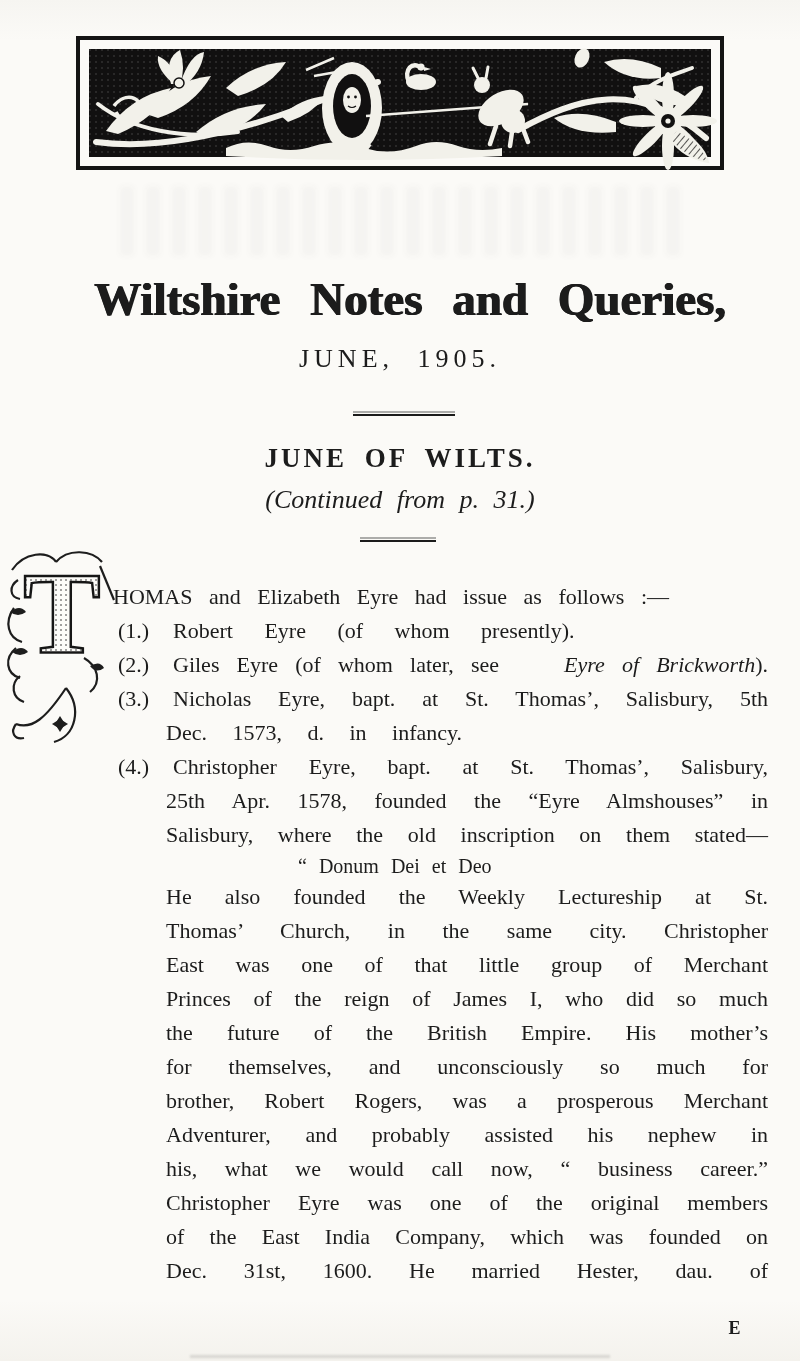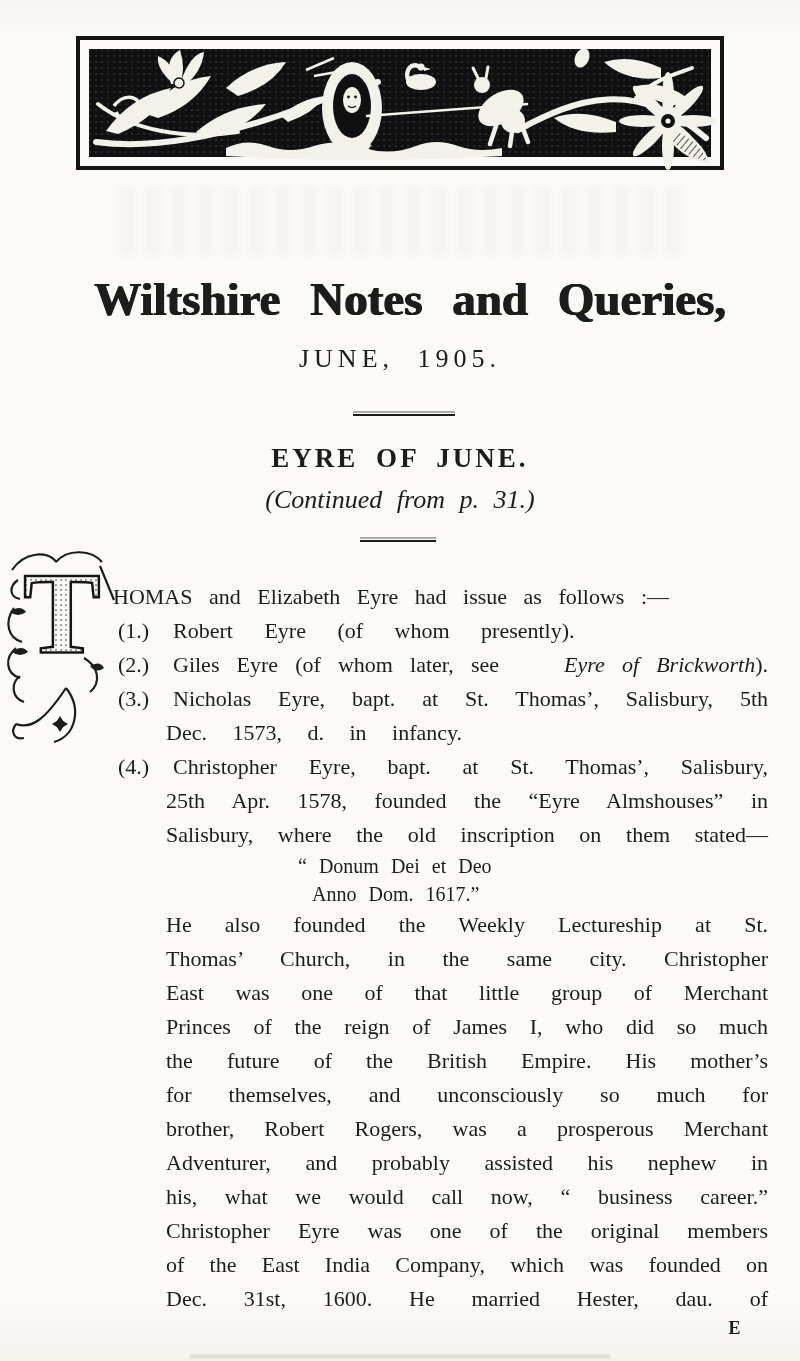--- a/index.html
+++ b/index.html
@@ -161,21 +161,21 @@
     </svg>
   </div>
 
   <div class="bleed"></div>
 
   <div class="masthead">Wiltshire Notes and Queries,</div>
   <div class="dateline">JUNE, 1905.</div>
 
   <div class="rule rule1"></div>
 
-  <div class="article-heading">EYRE OF JUNE.</div>
+  <div class="article-heading">JUNE OF WILTS.</div>
   <div class="continued">(Continued from p. 31.)</div>
 
   <div class="rule rule2"></div>
 
   <div class="drop-cap-wrap">
     <svg width="114" height="202" viewBox="0 0 114 202">
       <defs>
         <pattern id="tstip" patternUnits="userSpaceOnUse" width="5" height="5">
           <rect width="5" height="5" fill="#fdfcf9"></rect>
           <circle cx="2" cy="2" r="0.8" fill="#2b2b2b"></circle>
@@ -215,21 +215,20 @@
 
     <div class="line list jline"><span class="num">(3.)</span><span>Nicholas Eyre, bapt. at St. Thomas’, Salisbury, 5th</span></div>
     <div class="line cont ws-med">Dec. 1573, d. in infancy.</div>
 
     <div class="line list jline"><span class="num">(4.)</span><span>Christopher Eyre, bapt. at St. Thomas’, Salisbury,</span></div>
     <div class="line cont jline">25th Apr. 1578, founded the “Eyre Almshouses” in</div>
     <div class="line cont jline">Salisbury, where the old inscription on them stated—</div>
 
     <div class="inscription">
       <div class="ins-line">“ Donum Dei et Deo</div>
-      <div class="ins-line ins-indent">Anno Dom. 1617.”</div>
     </div>
 
     <div>
       <div class="line cont jline">He also founded the Weekly Lectureship at St.</div>
       <div class="line cont jline">Thomas’ Church, in the same city. Christopher</div>
       <div class="line cont jline">East was one of that little group of Merchant</div>
       <div class="line cont jline">Princes of the reign of James I, who did so much</div>
       <div class="line cont jline">the future of the British Empire. His mother’s</div>
       <div class="line cont jline">for themselves, and unconsciously so much for</div>
       <div class="line cont jline">brother, Robert Rogers, was a prosperous Merchant</div>

